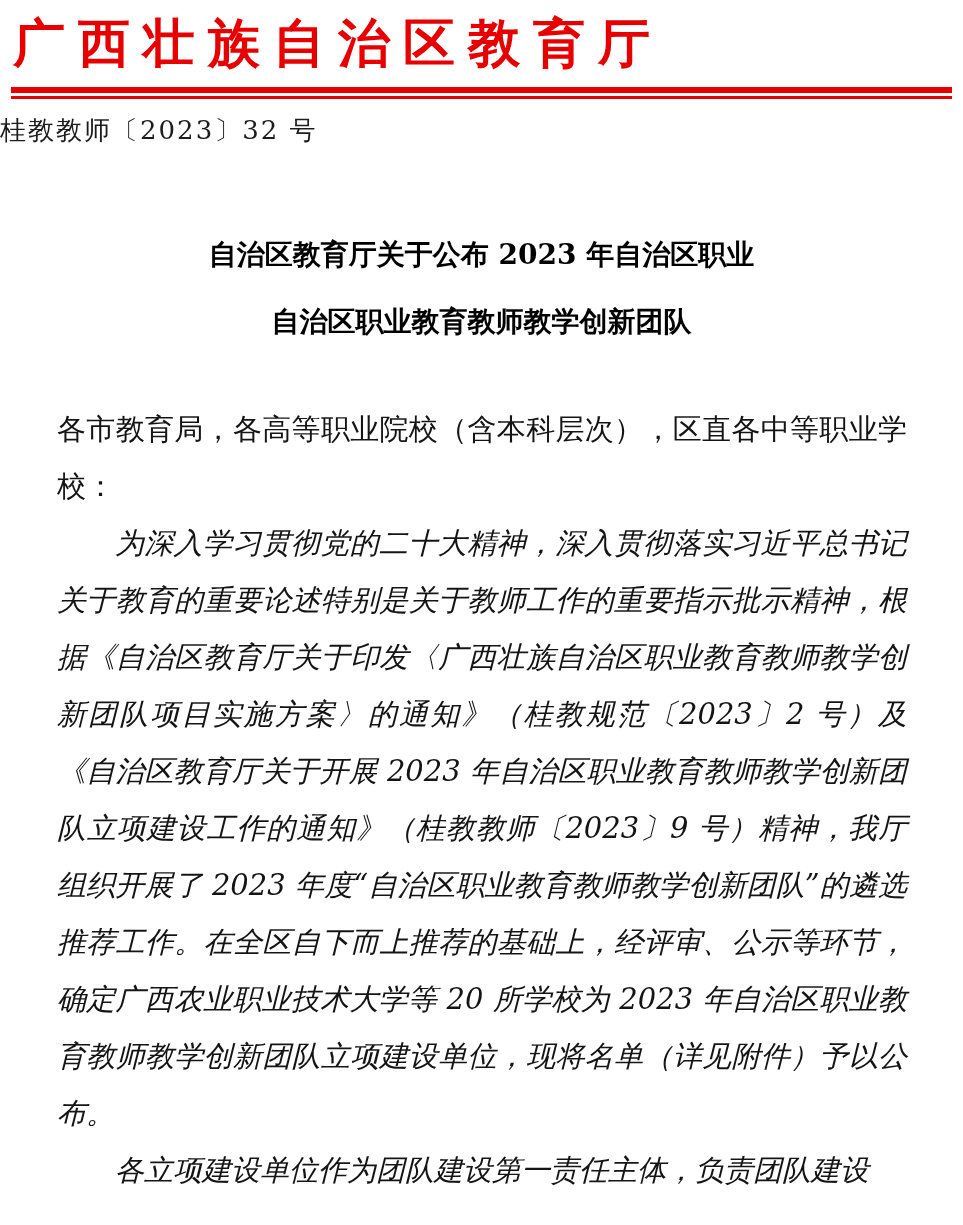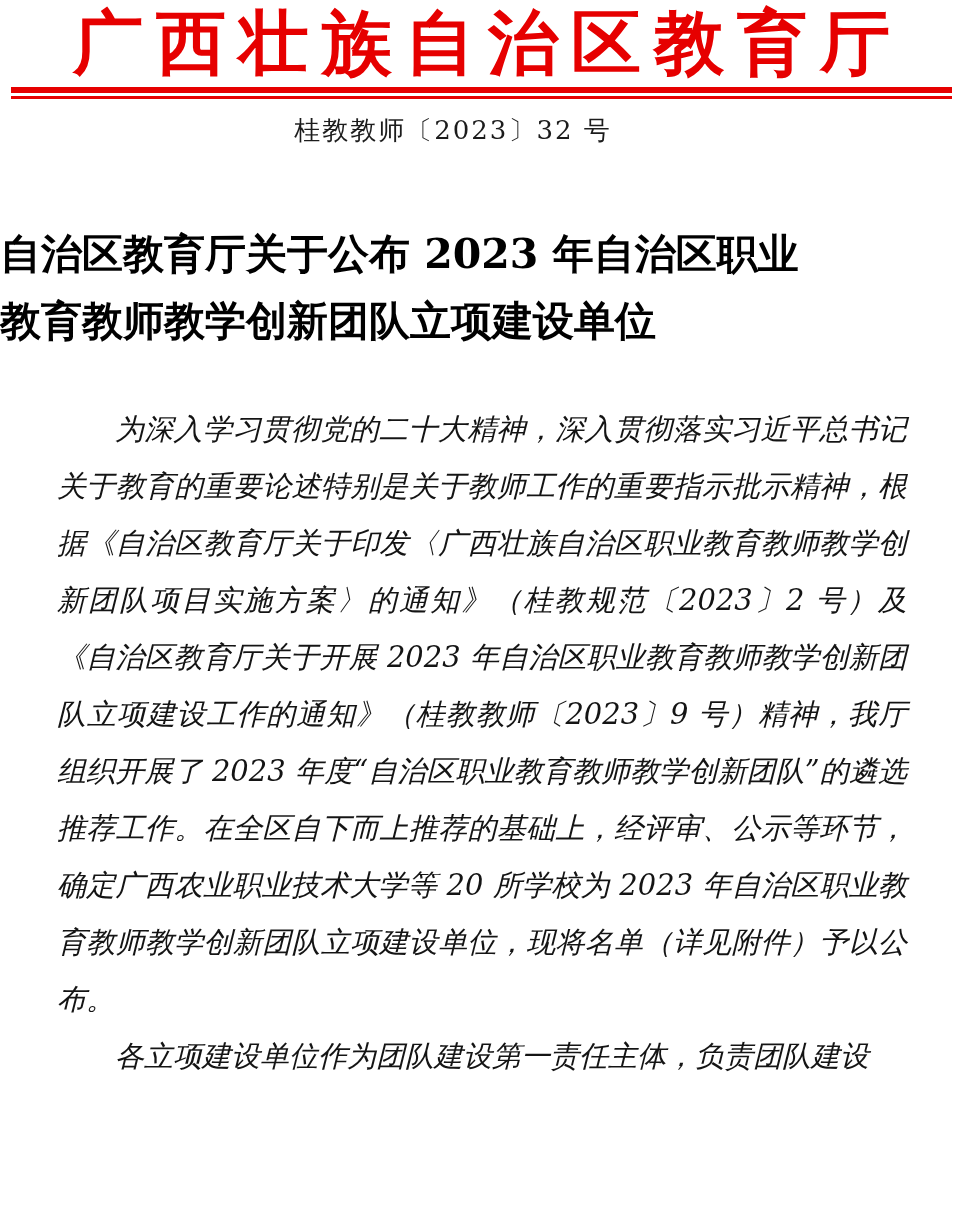--- a/index.html
+++ b/index.html
@@ -10,50 +10,51 @@
     height: 1225px;
     margin: 0 auto;
     background: #ffffff;
     overflow: hidden;
     font-family: "DejaVu Serif", "Liberation Serif", serif;
     color: #1c1c1c;
   }
   
   .agency {
     margin-top: 6px;
-    text-align: center;
+    text-align: left;
     color: #e60000;
-    font-size: 70px;
+    font-size: 52px;
     font-weight: bold;
     letter-spacing: 13px;
     line-height: 74px;
     white-space: nowrap;
     text-indent: 13px; 
   }
   
   .red-rule { margin: 7px 11px 0 11px; }
   .red-rule .thick { height: 6px; background: #e60000; }
   .red-rule .gap   { height: 3px; background: #ffffff; }
   .red-rule .thin  { height: 3px; background: #e60000; }
   
   .doc-number {
     margin-top: 14px;
     padding-right: 57px;
-    text-align: center;
+    text-align: left;
     font-size: 26px;
     line-height: 34px;
     color: #1c1c1c;
     letter-spacing: 2px;
   }
   
   .title-block {
     margin-top: 74px;
+    text-align: center;
     font-weight: bold;
     color: #000000;
-    font-size: 41px;
+    font-size: 28px;
     line-height: 67px;
   }
   
   .body-text {
     margin: 46px 56px 0 57px;
     font-size: 29px;
     line-height: 57px;
     text-align: justify;
     color: #141414;
   }
@@ -70,21 +71,22 @@
   <div class="red-rule">
     <div class="thick"></div>
     <div class="gap"></div>
     <div class="thin"></div>
   </div>
 
   <div class="doc-number">桂教教师〔2023〕32 号</div>
 
   <div class="title-block">
     <div>自治区教育厅关于公布 2023 年自治区职业</div>
-    <div>教育教师教学创新团队立项建设单位</div>
+    <div>自治区职业教育教师教学创新团队</div>
   </div>
 
   <div class="body-text">
+    <div class="para">各市教育局，各高等职业院校（含本科层次），区直各中等职业学校：</div>
     <div class="para indent">为深入学习贯彻党的二十大精神，深入贯彻落实习近平总书记关于教育的重要论述特别是关于教师工作的重要指示批示精神，根据《自治区教育厅关于印发〈广西壮族自治区职业教育教师教学创新团队项目实施方案〉的通知》（桂教规范〔2023〕2 号）及《自治区教育厅关于开展 2023 年自治区职业教育教师教学创新团队立项建设工作的通知》（桂教教师〔2023〕9 号）精神，我厅组织开展了 2023 年度“自治区职业教育教师教学创新团队”的遴选推荐工作。在全区自下而上推荐的基础上，经评审、公示等环节，确定广西农业职业技术大学等 20 所学校为 2023 年自治区职业教育教师教学创新团队立项建设单位，现将名单（详见附件）予以公布。</div>
     <div class="para indent">各立项建设单位作为团队建设第一责任主体，负责团队建设</div>
   </div>
 
 </div>
 
 </body></html>

